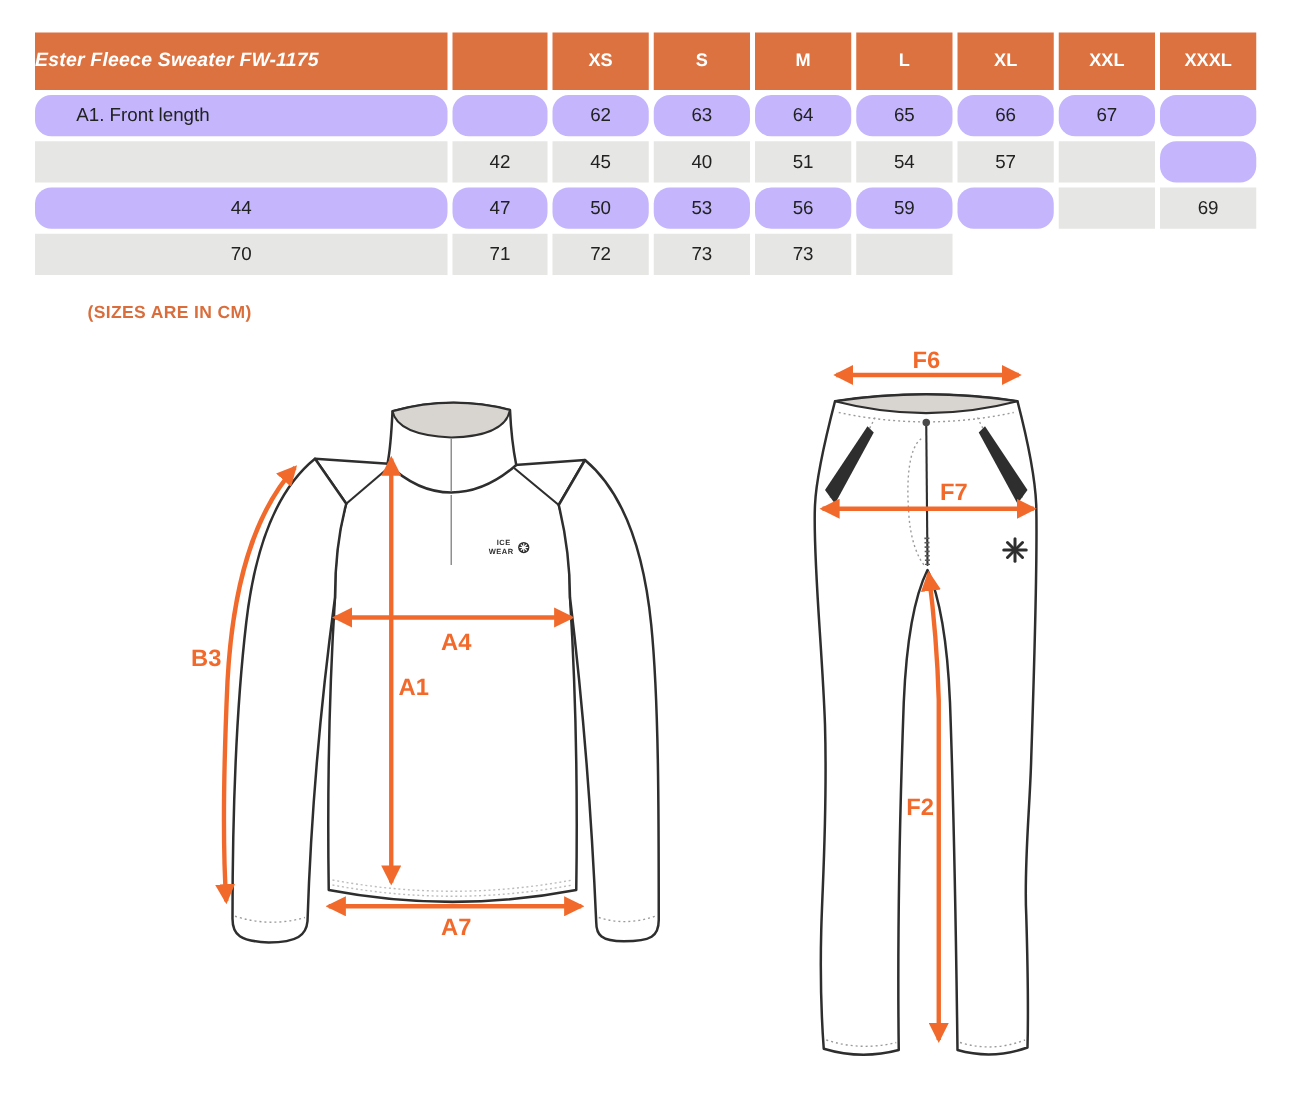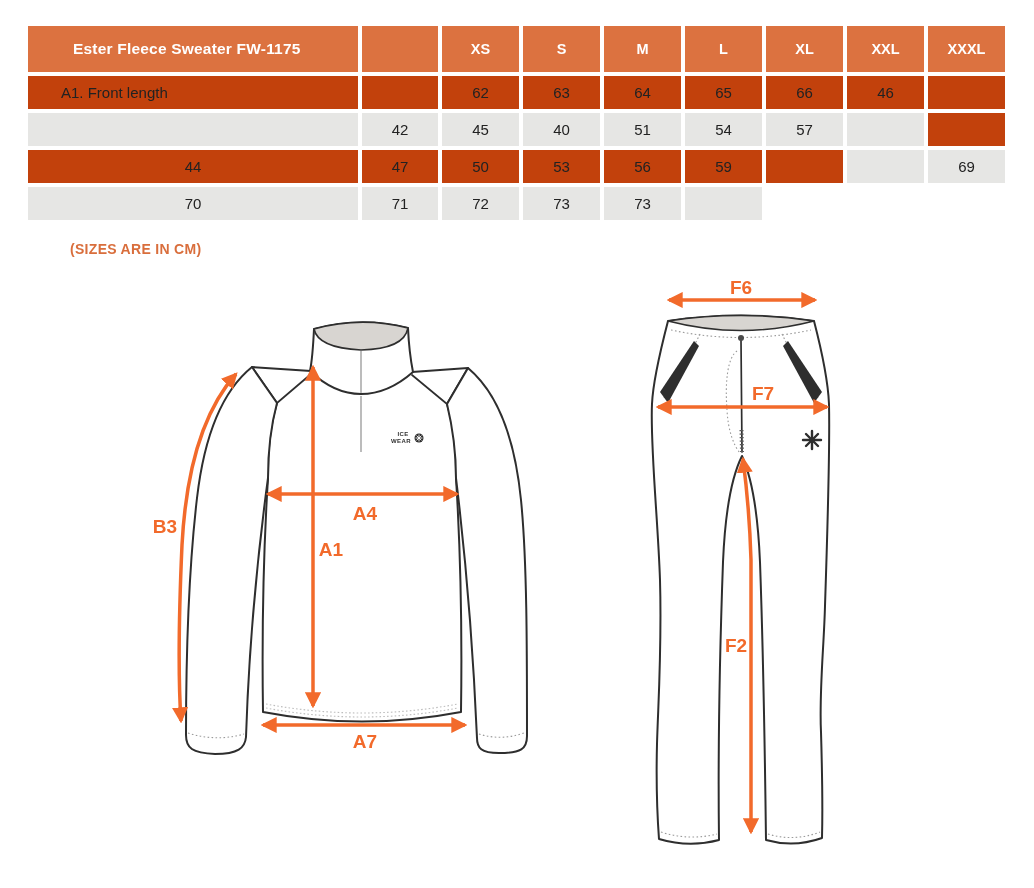--- a/index.html
+++ b/index.html
@@ -11,23 +11,23 @@
     position:absolute;left:28px;top:26px;
     display:grid;
     grid-template-columns:330px 76px repeat(7,77px);
     grid-template-rows:46px repeat(4,33px);
     gap:4px;
     width:977px;
   }
   .cell{display:flex;align-items:center;justify-content:center;
         font-size:15px;color:#222;}
   .cell.head{background:#dc7240;color:#ffffff;font-weight:bold;font-size:14.5px;}
-  .cell.title{justify-content:flex-start;padding-left:45px;font-size:15.5px;letter-spacing:.2px;}
+  .cell.title{justify-content:flex-start;font-size:15.5px;letter-spacing:.2px;font-style:italic;}
   .cell.label{justify-content:flex-start;padding-left:33px;}
-  .row-a{background:#c2410c;}
+  .row-a{background:#c4b5fd;border-radius:13px;}
   .row-b{background:#e6e6e4;}
 
   .note{
     position:absolute;left:70px;top:241px;
     color:#d96e3c;font-weight:bold;font-size:14px;letter-spacing:.3px;
   }
 
   
   .diagrams{position:absolute;left:0;top:270px;width:1034px;height:618px;}
   .outline{fill:#ffffff;stroke:#2e2e2e;stroke-width:2;stroke-linejoin:round;}
@@ -61,21 +61,21 @@
     <div class="cell head">XXL</div>
     <div class="cell head">XXXL</div>
 
     <div class="cell label row-a">A1. Front length</div>
     <div class="cell row-a"></div>
     <div class="cell row-a">62</div>
     <div class="cell row-a">63</div>
     <div class="cell row-a">64</div>
     <div class="cell row-a">65</div>
     <div class="cell row-a">66</div>
-    <div class="cell row-a">46</div>
+    <div class="cell row-a">67</div>
     <div class="cell row-a"></div>
 
     <div class="cell row-b"></div>
     <div class="cell row-b">42</div>
     <div class="cell row-b">45</div>
     <div class="cell row-b">40</div>
     <div class="cell row-b">51</div>
     <div class="cell row-b">54</div>
     <div class="cell row-b">57</div>
     <div class="cell row-b"></div>

